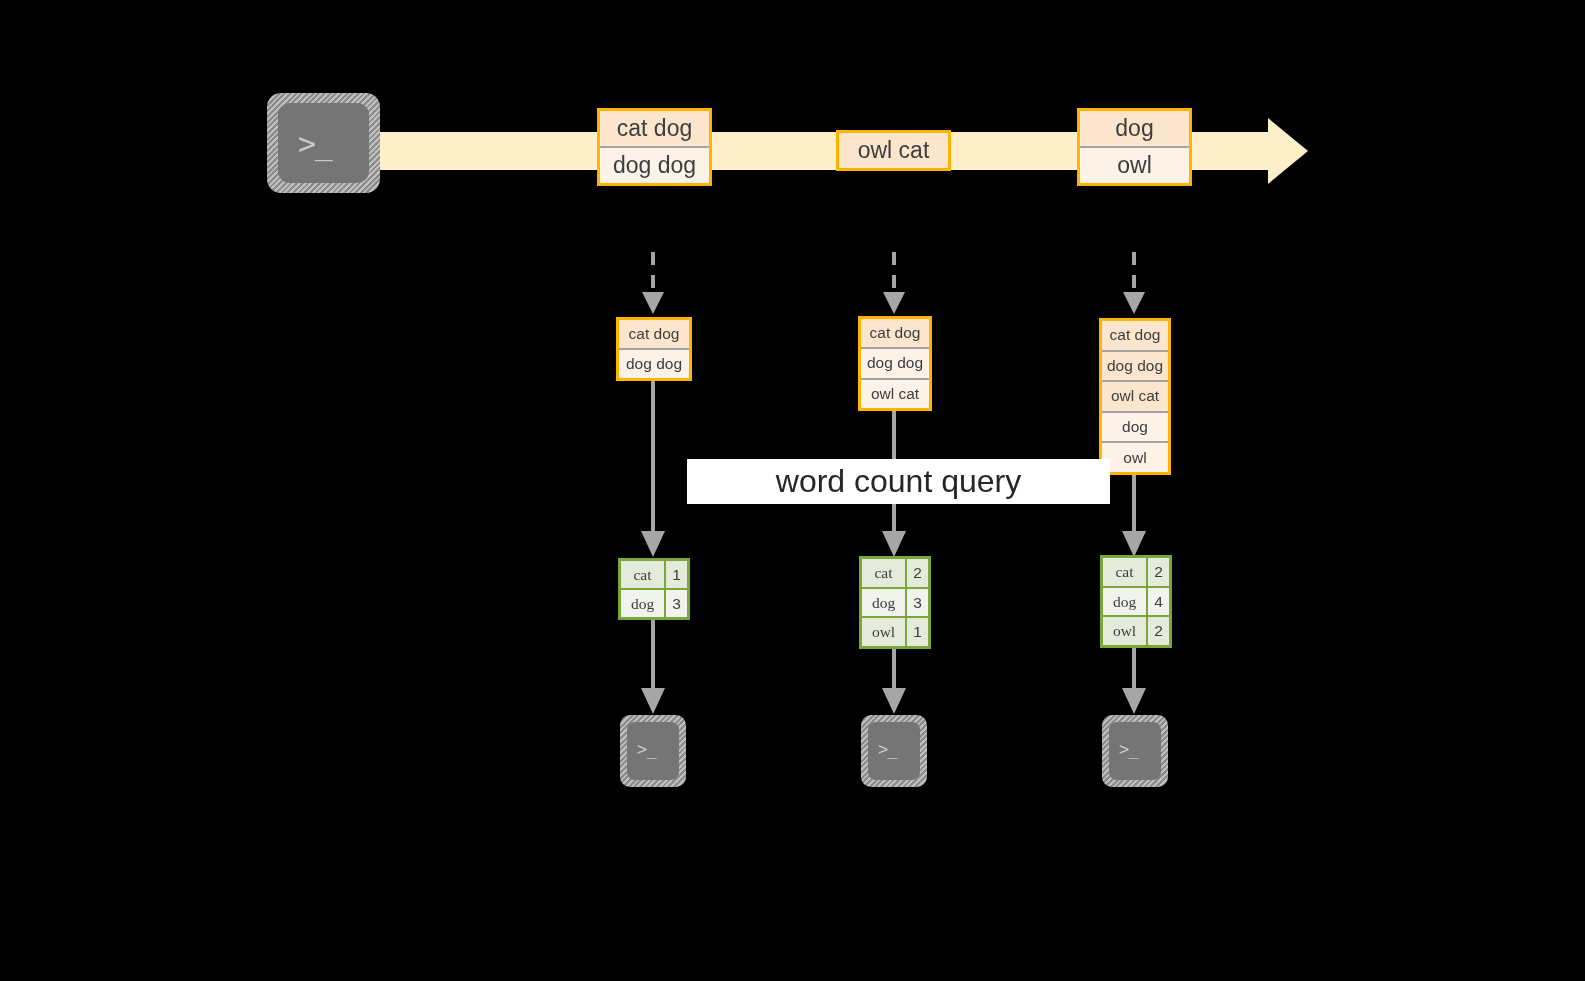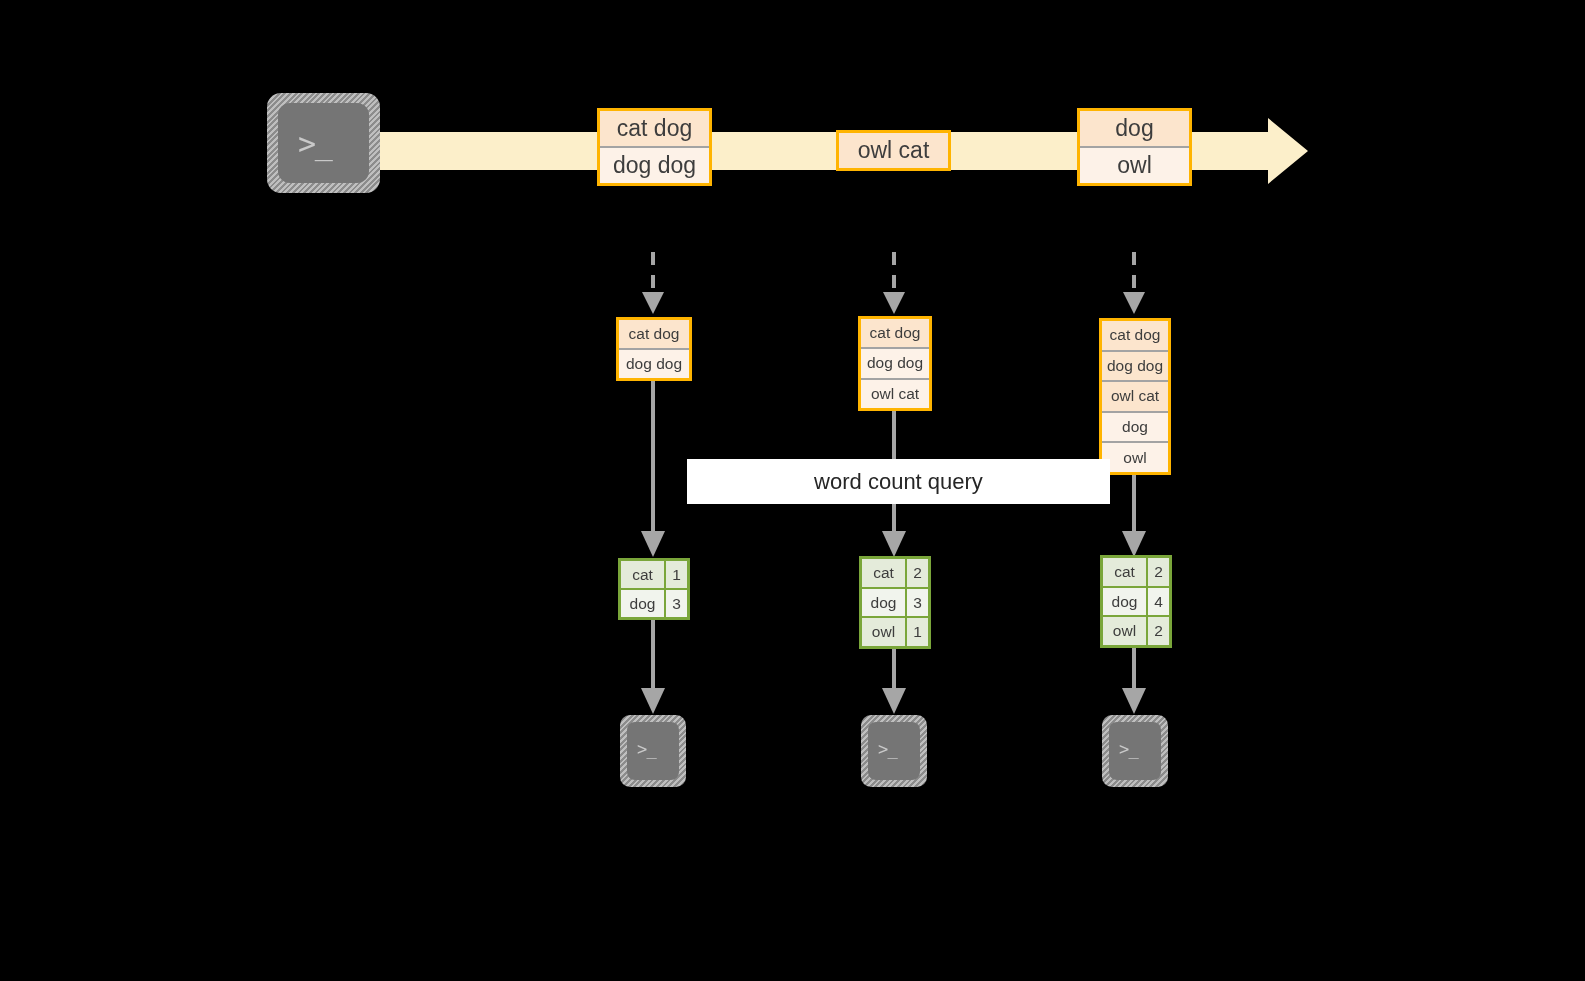--- a/index.html
+++ b/index.html
@@ -88,20 +88,21 @@
   .res-row:last-child { border-bottom: none; }
   .res-word {
     flex: 0 0 45px;
     display: flex;
     align-items: center;
     justify-content: center;
     font-size: 15.5px;
     color: #3d3d3d;
     border-right: 2px solid #7aa63a;
     box-sizing: border-box;
+    font-family: Liberation Serif, serif;
   }
   .res-count {
     flex: 1 1 auto;
     display: flex;
     align-items: center;
     justify-content: center;
     font-size: 15.5px;
     color: #3d3d3d;
     box-sizing: border-box;
   }
@@ -117,21 +118,21 @@
   }
   
   .query-band {
     position: absolute;
     background: #ffffff;
     display: flex;
     align-items: center;
     justify-content: center;
   }
   .query-band span {
-    font-size: 22px;
+    font-size: 32px;
     color: #262626;
     white-space: nowrap;
   }
 </style>
 </head>
 <body>
 
 <div id="canvas">
 
   <div class="ribbon-body" style="left:367px; top:132px; width:901px; height:38px;"></div>

